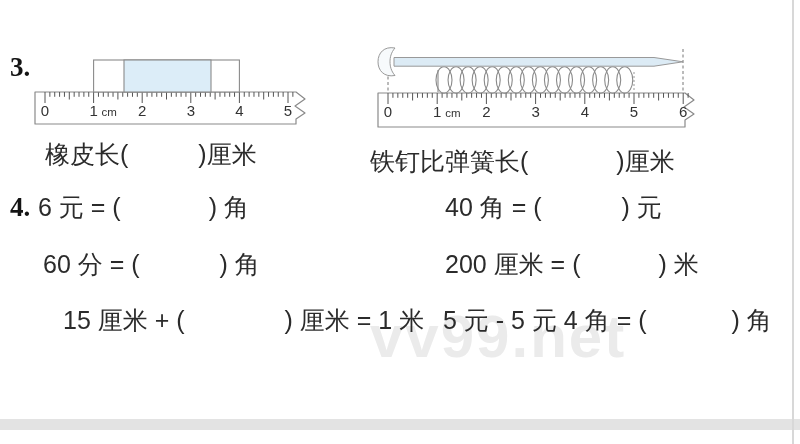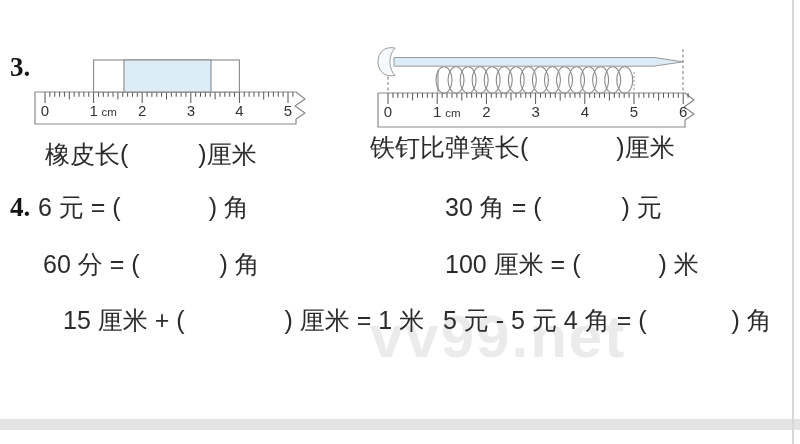--- a/index.html
+++ b/index.html
@@ -214,36 +214,36 @@
       <ellipse cx="244.70000000000002" cy="40" rx="8" ry="13.2" class="coil"></ellipse>
       <ellipse cx="256.75" cy="40" rx="8" ry="13.2" class="coil"></ellipse>
     </g>
   <path class="nail-shaft" d="M26,17.5 L286,17.5 L315,21.8 L286,26.2 L26,26.2 Z"></path>
   <path class="nail-head" d="M27,8 C16,6 10,13 10,21.8 C10,30.5 16,37.5 27,35.5 C23,31 22,26 22,21.8 C22,17.5 23,12.5 27,8 Z"></path>
 </svg>
 
 <div class="cap" style="left:45px;top:139px">
   <span>橡皮长(</span><span class="gap" style="width:70px"></span><span>)厘米</span>
 </div>
-<div class="cap" style="left:370px;top:132px">
+<div class="cap" style="left:370px;top:146px">
   <span>铁钉比弹簧长(</span><span class="gap" style="width:88px"></span><span>)厘米</span>
 </div>
 
 <div class="cap" style="left:38px;top:192px">
   <span>6 元 = (</span><span class="gap" style="width:88px"></span><span>) 角</span>
 </div>
 <div class="cap" style="left:445px;top:192px">
-  <span>30 角 = (</span><span class="gap" style="width:80px"></span><span>) 元</span>
+  <span>40 角 = (</span><span class="gap" style="width:80px"></span><span>) 元</span>
 </div>
 
 <div class="cap" style="left:43px;top:249px">
   <span>60 分 = (</span><span class="gap" style="width:80px"></span><span>) 角</span>
 </div>
 <div class="cap" style="left:445px;top:249px">
-  <span>100 厘米 = (</span><span class="gap" style="width:78px"></span><span>) 米</span>
+  <span>200 厘米 = (</span><span class="gap" style="width:78px"></span><span>) 米</span>
 </div>
 
 <div class="cap" style="left:63px;top:305px">
   <span>15 厘米 + (</span><span class="gap" style="width:100px"></span><span>) 厘米 = 1 米</span>
 </div>
 <div class="cap" style="left:443px;top:305px">
   <span>5 元 - 5 元 4 角 = (</span><span class="gap" style="width:85px"></span><span>) 角</span>
 </div>
 
 </body></html>

